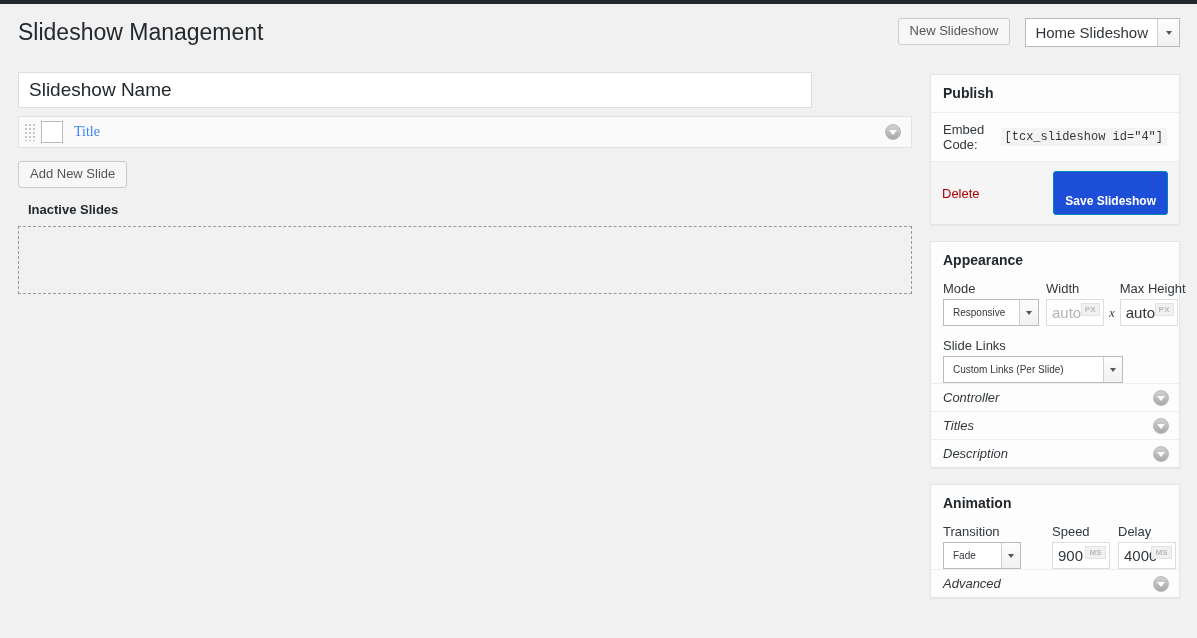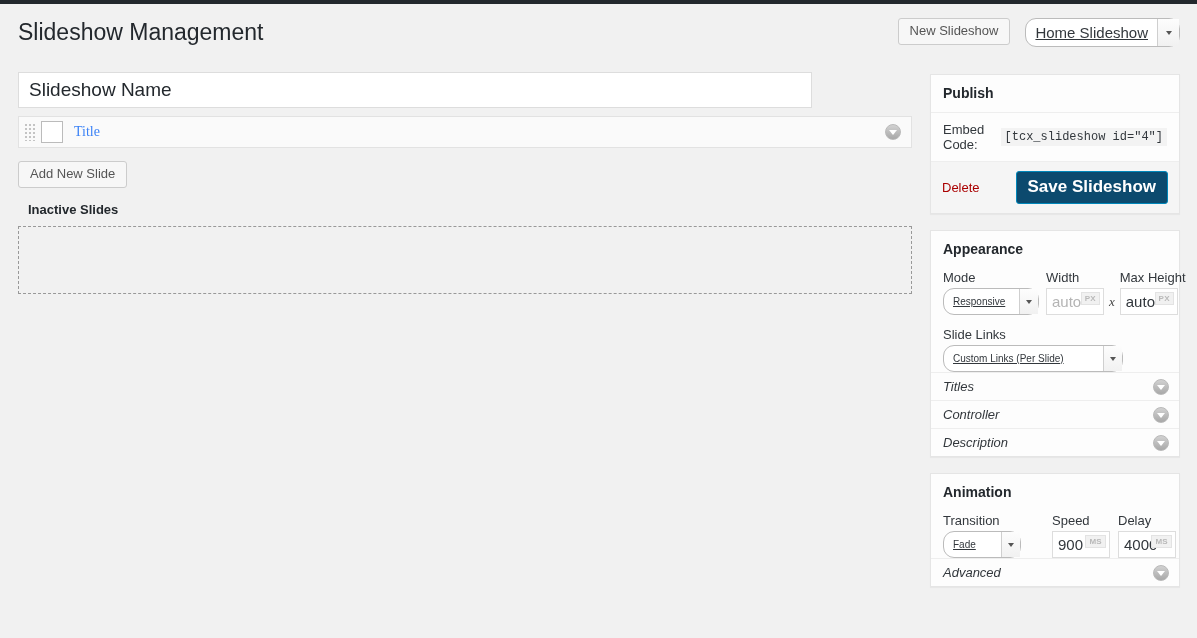--- a/index.html
+++ b/index.html
@@ -42,24 +42,23 @@
     padding: 4px 11px 5px;
     line-height: 16px;
     cursor: pointer;
     white-space: nowrap;
   }
   .select-box {
     position: relative;
     display: inline-flex; align-items: stretch;
     background: #fff;
     border: 1px solid #bbb;
-    border-radius: 11px;
+    border-radius: 0;
     height: 27px;
     cursor: pointer;
-    text-decoration: underline;
   }
   .select-box .sel-text {
     padding: 0 9px 0 9px;
     display: flex; align-items: center;
     font-size: 10px; color: #32373c;
     white-space: nowrap;
   }
   .select-box .sel-arrow {
     width: 19px;
     border-left: 1px solid #cfcfcf;
@@ -187,27 +186,27 @@
   #publish-actions {
     border-top: 1px solid #eee;
     background: #f5f5f5;
     padding: 9px 11px;
     display: flex; align-items: center; justify-content: space-between;
   }
   #delete-link {
     color: #a00; font-size: 13px; text-decoration: none; cursor: pointer;
   }
   #save-slideshow {
-    background: #0c4a6e;
+    background: #1d4ed8;
     border: 1px solid #0087ba;
     border-radius: 3px;
     color: #fff;
-    font-size: 17px; font-weight: bold;
+    font-size: 12px; font-weight: bold;
     font-family: "Liberation Sans", sans-serif;
-    padding: 5px 11px 6px;
+    padding: 22px 11px 6px;
     cursor: pointer;
     white-space: nowrap;
   }
 
   .panel-body { padding: 0 12px 12px; }
   .field-label {
     font-size: 13px; color: #32373c;
     margin-bottom: 3px; white-space: nowrap;
   }
   .unit-input {
@@ -341,25 +340,25 @@
         <div style="margin-top:12px">
           <div class="field-label">Slide Links</div>
           <div class="select-box" style="width:180px">
             <span class="sel-text" style="flex:1">Custom Links (Per Slide)</span>
             <span class="sel-arrow"></span>
           </div>
         </div>
       </div>
 
       <div class="collapse-row">
+        <span class="collapse-label">Controller</span>
+        <span class="circle-toggle"></span>
+      </div>
+      <div class="collapse-row">
         <span class="collapse-label">Titles</span>
-        <span class="circle-toggle"></span>
-      </div>
-      <div class="collapse-row">
-        <span class="collapse-label">Controller</span>
         <span class="circle-toggle"></span>
       </div>
       <div class="collapse-row">
         <span class="collapse-label">Description</span>
         <span class="circle-toggle"></span>
       </div>
     </div>
 
     <div class="panel">
       <div class="panel-title">Animation</div>

